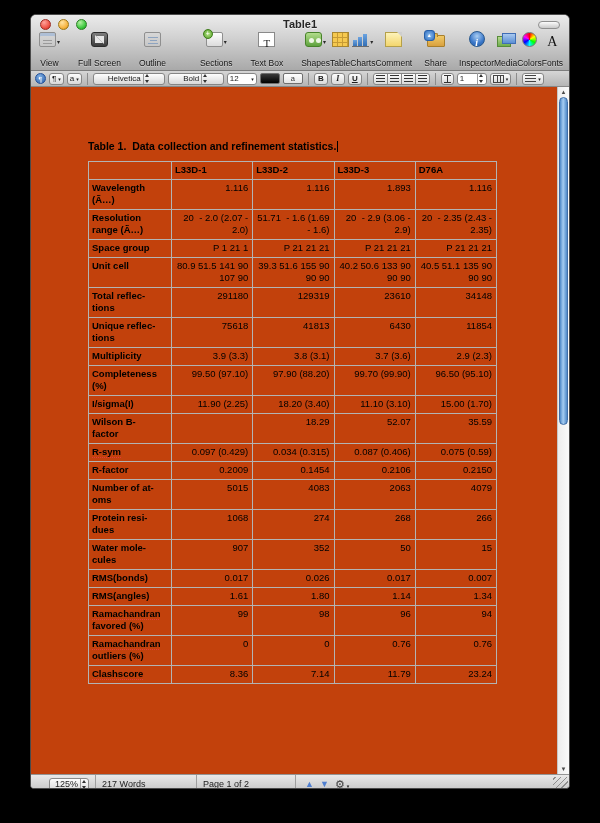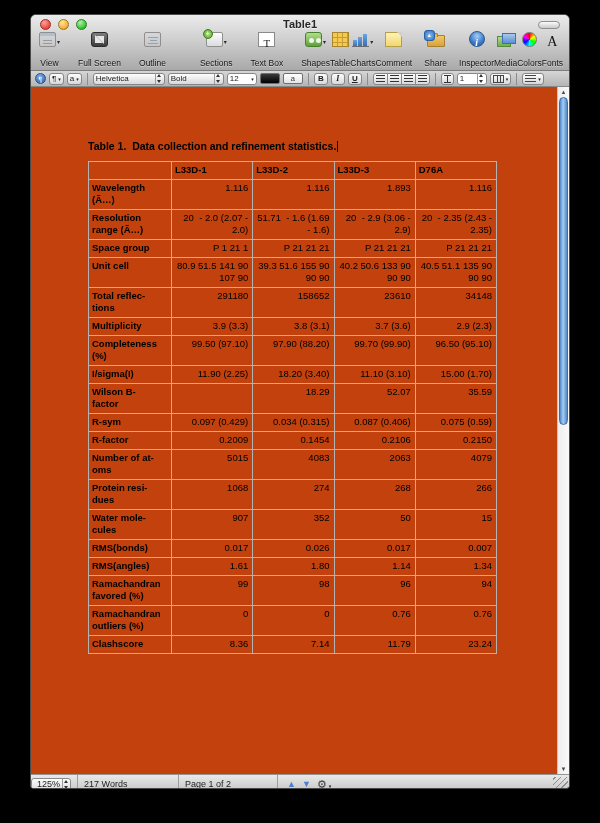--- a/index.html
+++ b/index.html
@@ -72,21 +72,21 @@
   .ic-fonts .glyph { font-family:"Liberation Serif",serif; font-size:14px; line-height:15px; color:#111; }
 
   
   .formatbar { display:flex; align-items:center; height:16px; padding:0 4px; gap:3px;
                background:linear-gradient(#d6d6d6,#b5b5b5); border-bottom:1px solid #888; }
   .pnav { width:11px; height:11px; border-radius:50%; background:radial-gradient(circle at 40% 30%,#7fb0e6,#2b5fa8);
           color:#fff; font-size:7px; line-height:11px; text-align:center; border:1px solid #24519a; flex:none;}
   .fbtn, .fselect, .fcombo { display:inline-flex; align-items:center; height:12px; font-size:8px; color:#1c1c1c;
           background:linear-gradient(#fdfdfd,#d8d8d8); border:1px solid #868686; border-radius:3px; padding:0 2px; flex:none;}
   .fdiv { width:1px; height:12px; background:#8c8c8c; margin:0 2px; flex:none;}
-  .fselect { justify-content:space-between; }
+  .fselect { justify-content:center; }
   .wfont { width:72px; } .wstyle { width:56px; }
   .stp { position:relative; width:7px; height:11px; margin-left:2px; border-left:1px solid #9a9a9a; flex:none;}
   .stp::before{content:"";position:absolute;left:1px;top:1px;border-left:2px solid transparent;border-right:2px solid transparent;border-bottom:3px solid #333;}
   .stp::after {content:"";position:absolute;left:1px;bottom:1px;border-left:2px solid transparent;border-right:2px solid transparent;border-top:3px solid #333;}
   .ddk { font-size:5px; margin-left:2px; color:#222; }
   .fcombo { width:30px; justify-content:space-between; background:#fff; }
   .sw { width:20px; height:11px; border:1px solid #6f6f6f; border-radius:2px; flex:none;}
   .sw.black { background:linear-gradient(#3a3a3a,#000); }
   .sw.hl { background:linear-gradient(#fff,#e4e4e4); font-size:7.5px; text-align:center; line-height:10px; color:#333; }
   .bi { width:14px; justify-content:center; font-weight:bold; }
@@ -121,21 +121,21 @@
   .scrollbar { position:absolute; top:0; right:0; width:12px; height:100%;
                background:linear-gradient(to right,#ededed,#fafafa); border-left:1px solid #c6c6c6; }
   .sb-arrow { position:absolute; left:0; width:100%; text-align:center; font-size:6px; color:#4a4a4a; }
   .sb-arrow.up { top:2px; } .sb-arrow.down { bottom:2px; }
   .sb-thumb { position:absolute; left:1px; width:9px; top:10px; height:328px; border-radius:5px;
               background:linear-gradient(to right,#4e88c7,#a6cdf2 45%,#4e88c7); border:1px solid #3f6ea8; }
 
   
   .statusbar { display:flex; align-items:center; height:19px; font-size:9px; color:#222;
                background:linear-gradient(#e9e9e9,#c2c2c2); border-top:1px solid #949494; }
-  .zoomctl { margin-left:0; display:inline-flex; align-items:center; height:13px; padding:0 1px 0 5px;
+  .zoomctl { margin-left:18px; display:inline-flex; align-items:center; height:13px; padding:0 1px 0 5px;
              background:linear-gradient(#fdfdfd,#dcdcdc); border:1px solid #8a8a8a; border-radius:3px; }
   .sdiv { width:1px; height:100%; background:#9e9e9e; margin:0 6px; }
   .words { width:88px; }
   .pagenum { width:86px; }
   .navtri { font-size:9px; color:#4f7fd0; margin:0 3px; line-height:1;}
   .gear { font-size:11px; color:#3f3f3f; margin-left:3px; }
   .gear .ddk { font-size:5px; }
   .grip { margin-left:auto; width:15px; height:15px; margin-right:1px;
           background:repeating-linear-gradient(315deg, transparent 0 3px, #8e8e8e 3px 4px); }
 </style>
@@ -371,23 +371,31 @@
 90 90</td>
                 <td class="val">40.2 50.6 133 90
 90 90</td>
                 <td class="val">40.5 51.1 135 90
 90 90</td>
               </tr>
               <tr>
                 <td class="rlabel"><span>Total reflec-
 tions</span></td>
                 <td class="val">291180</td>
-                <td class="val">158652</td>
+                <td class="val">129319</td>
                 <td class="val">23610</td>
                 <td class="val">34148</td>
+              </tr>
+              <tr>
+                <td class="rlabel"><span>Unique reflec-
+tions</span></td>
+                <td class="val">75618</td>
+                <td class="val">41813</td>
+                <td class="val">6430</td>
+                <td class="val">11854</td>
               </tr>
               <tr>
                 <td class="rlabel"><span>Multiplicity</span></td>
                 <td class="val">3.9 (3.3)</td>
                 <td class="val">3.8 (3.1)</td>
                 <td class="val">3.7 (3.6)</td>
                 <td class="val">2.9 (2.3)</td>
               </tr>
               <tr>
                 <td class="rlabel"><span>Completeness

